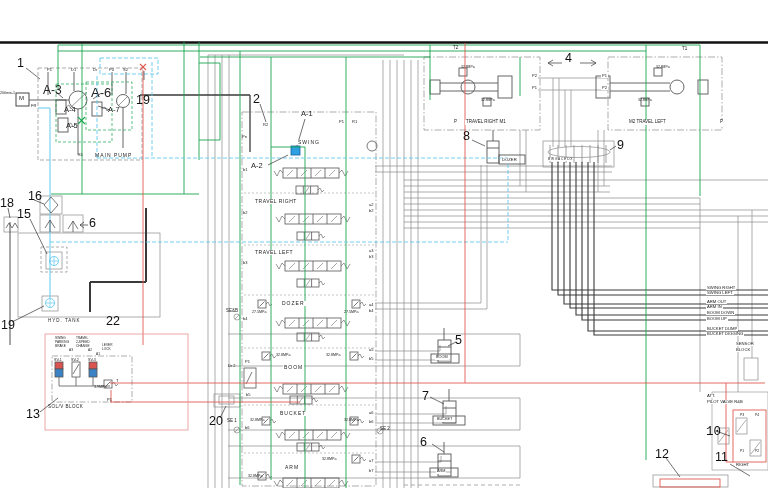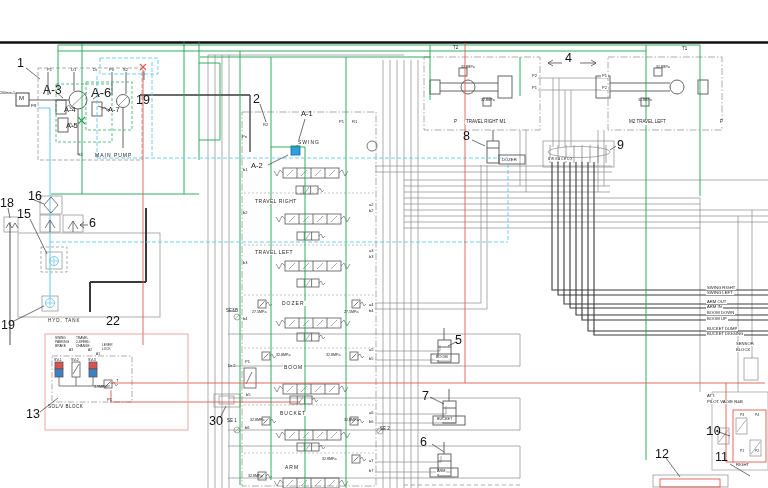--- a/index.html
+++ b/index.html
@@ -516,17 +516,17 @@
       <div class="callout" style="left: 706px; top: 426px; font-family: Liberation Mono, monospace;">10</div>
       <div class="callout" style="left: 715px; top: 451px;">11</div>
       <div class="callout" style="left: 655px; top: 448px;">12</div>
       <div class="callout" style="left: 26px; top: 408px;">13</div>
       <div class="callout" style="left: 1px; top: 319px;">19</div>
       <div class="callout" style="left: 17px; top: 208px;">15</div>
       <div class="callout" style="left: 21px; top: 190px; margin-left: 7px;">16</div>
       <div class="callout" style="left: 89px; top: 217px;">6</div>
       <div class="callout" style="left: 0px; top: 197px;">18</div>
       <div class="callout" style="left: 136px; top: 84px; margin-top: 10px;">19</div>
-      <div class="callout" style="left: 209px; top: 415px;">30</div>
+      <div class="callout" style="left: 209px; top: 415px;">20</div>
       <div class="callout" style="left: 106px; top: 315px;">22</div>
     </div>
 
 </div>
 
 </body></html>

